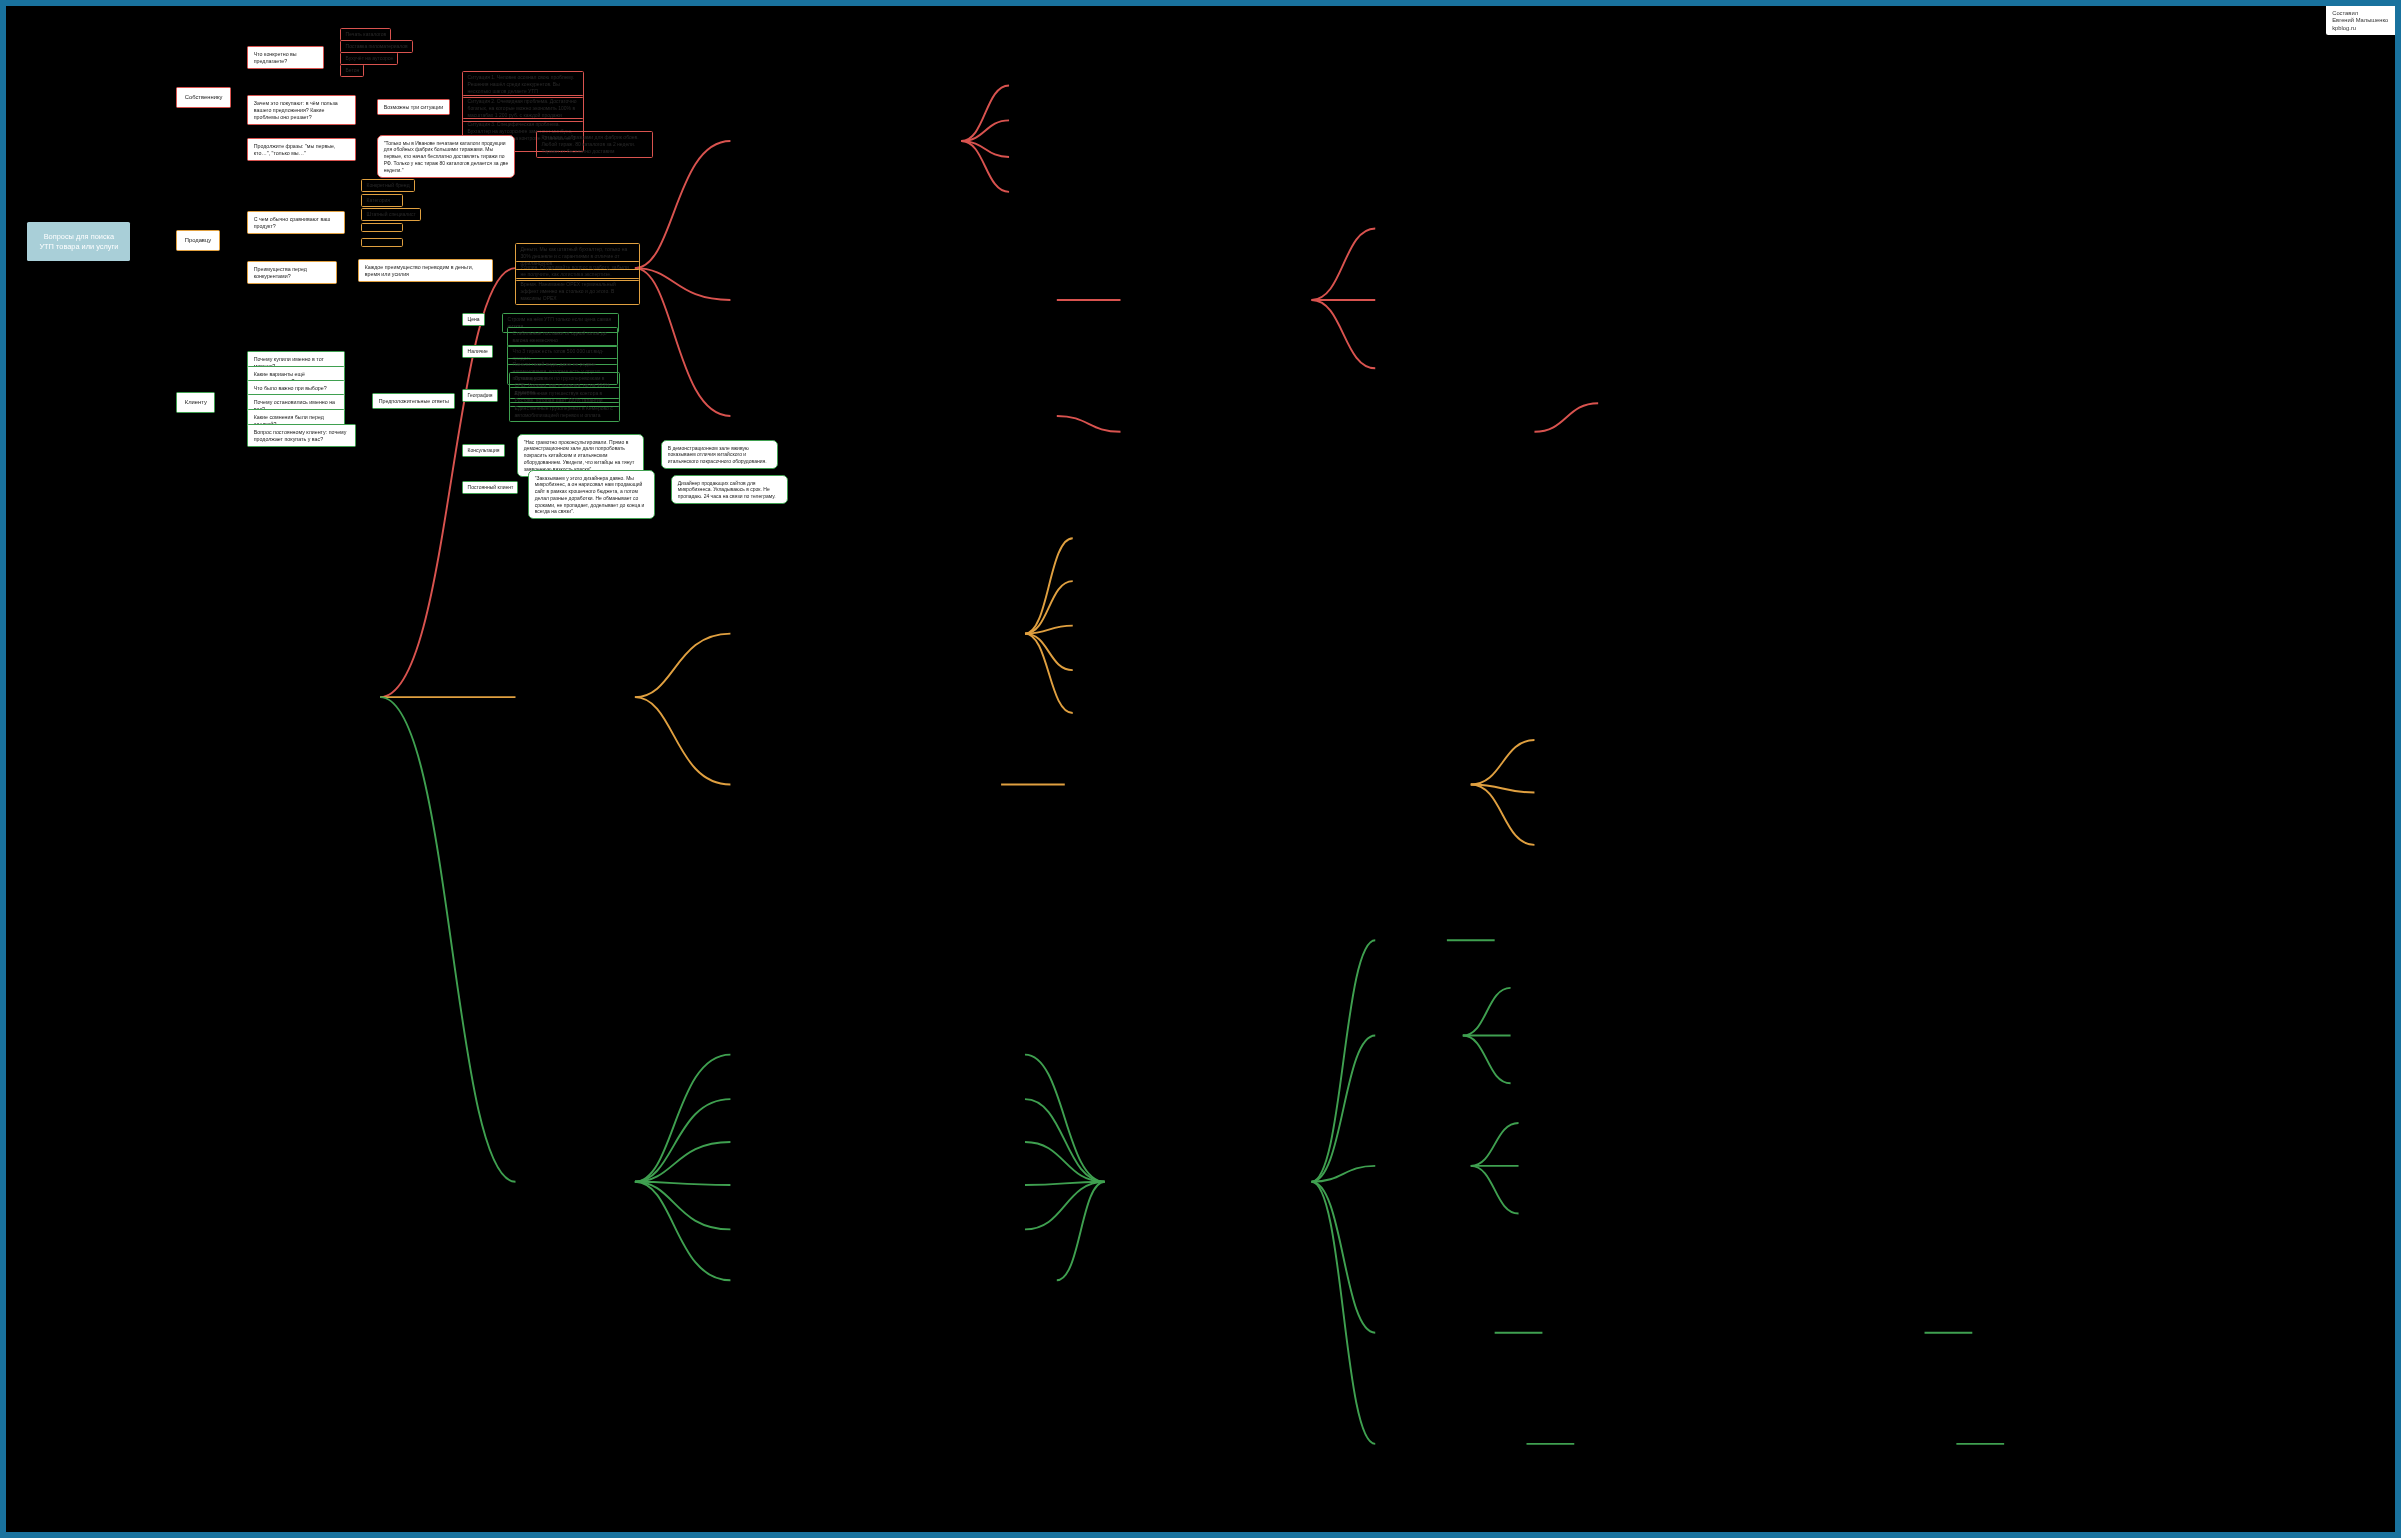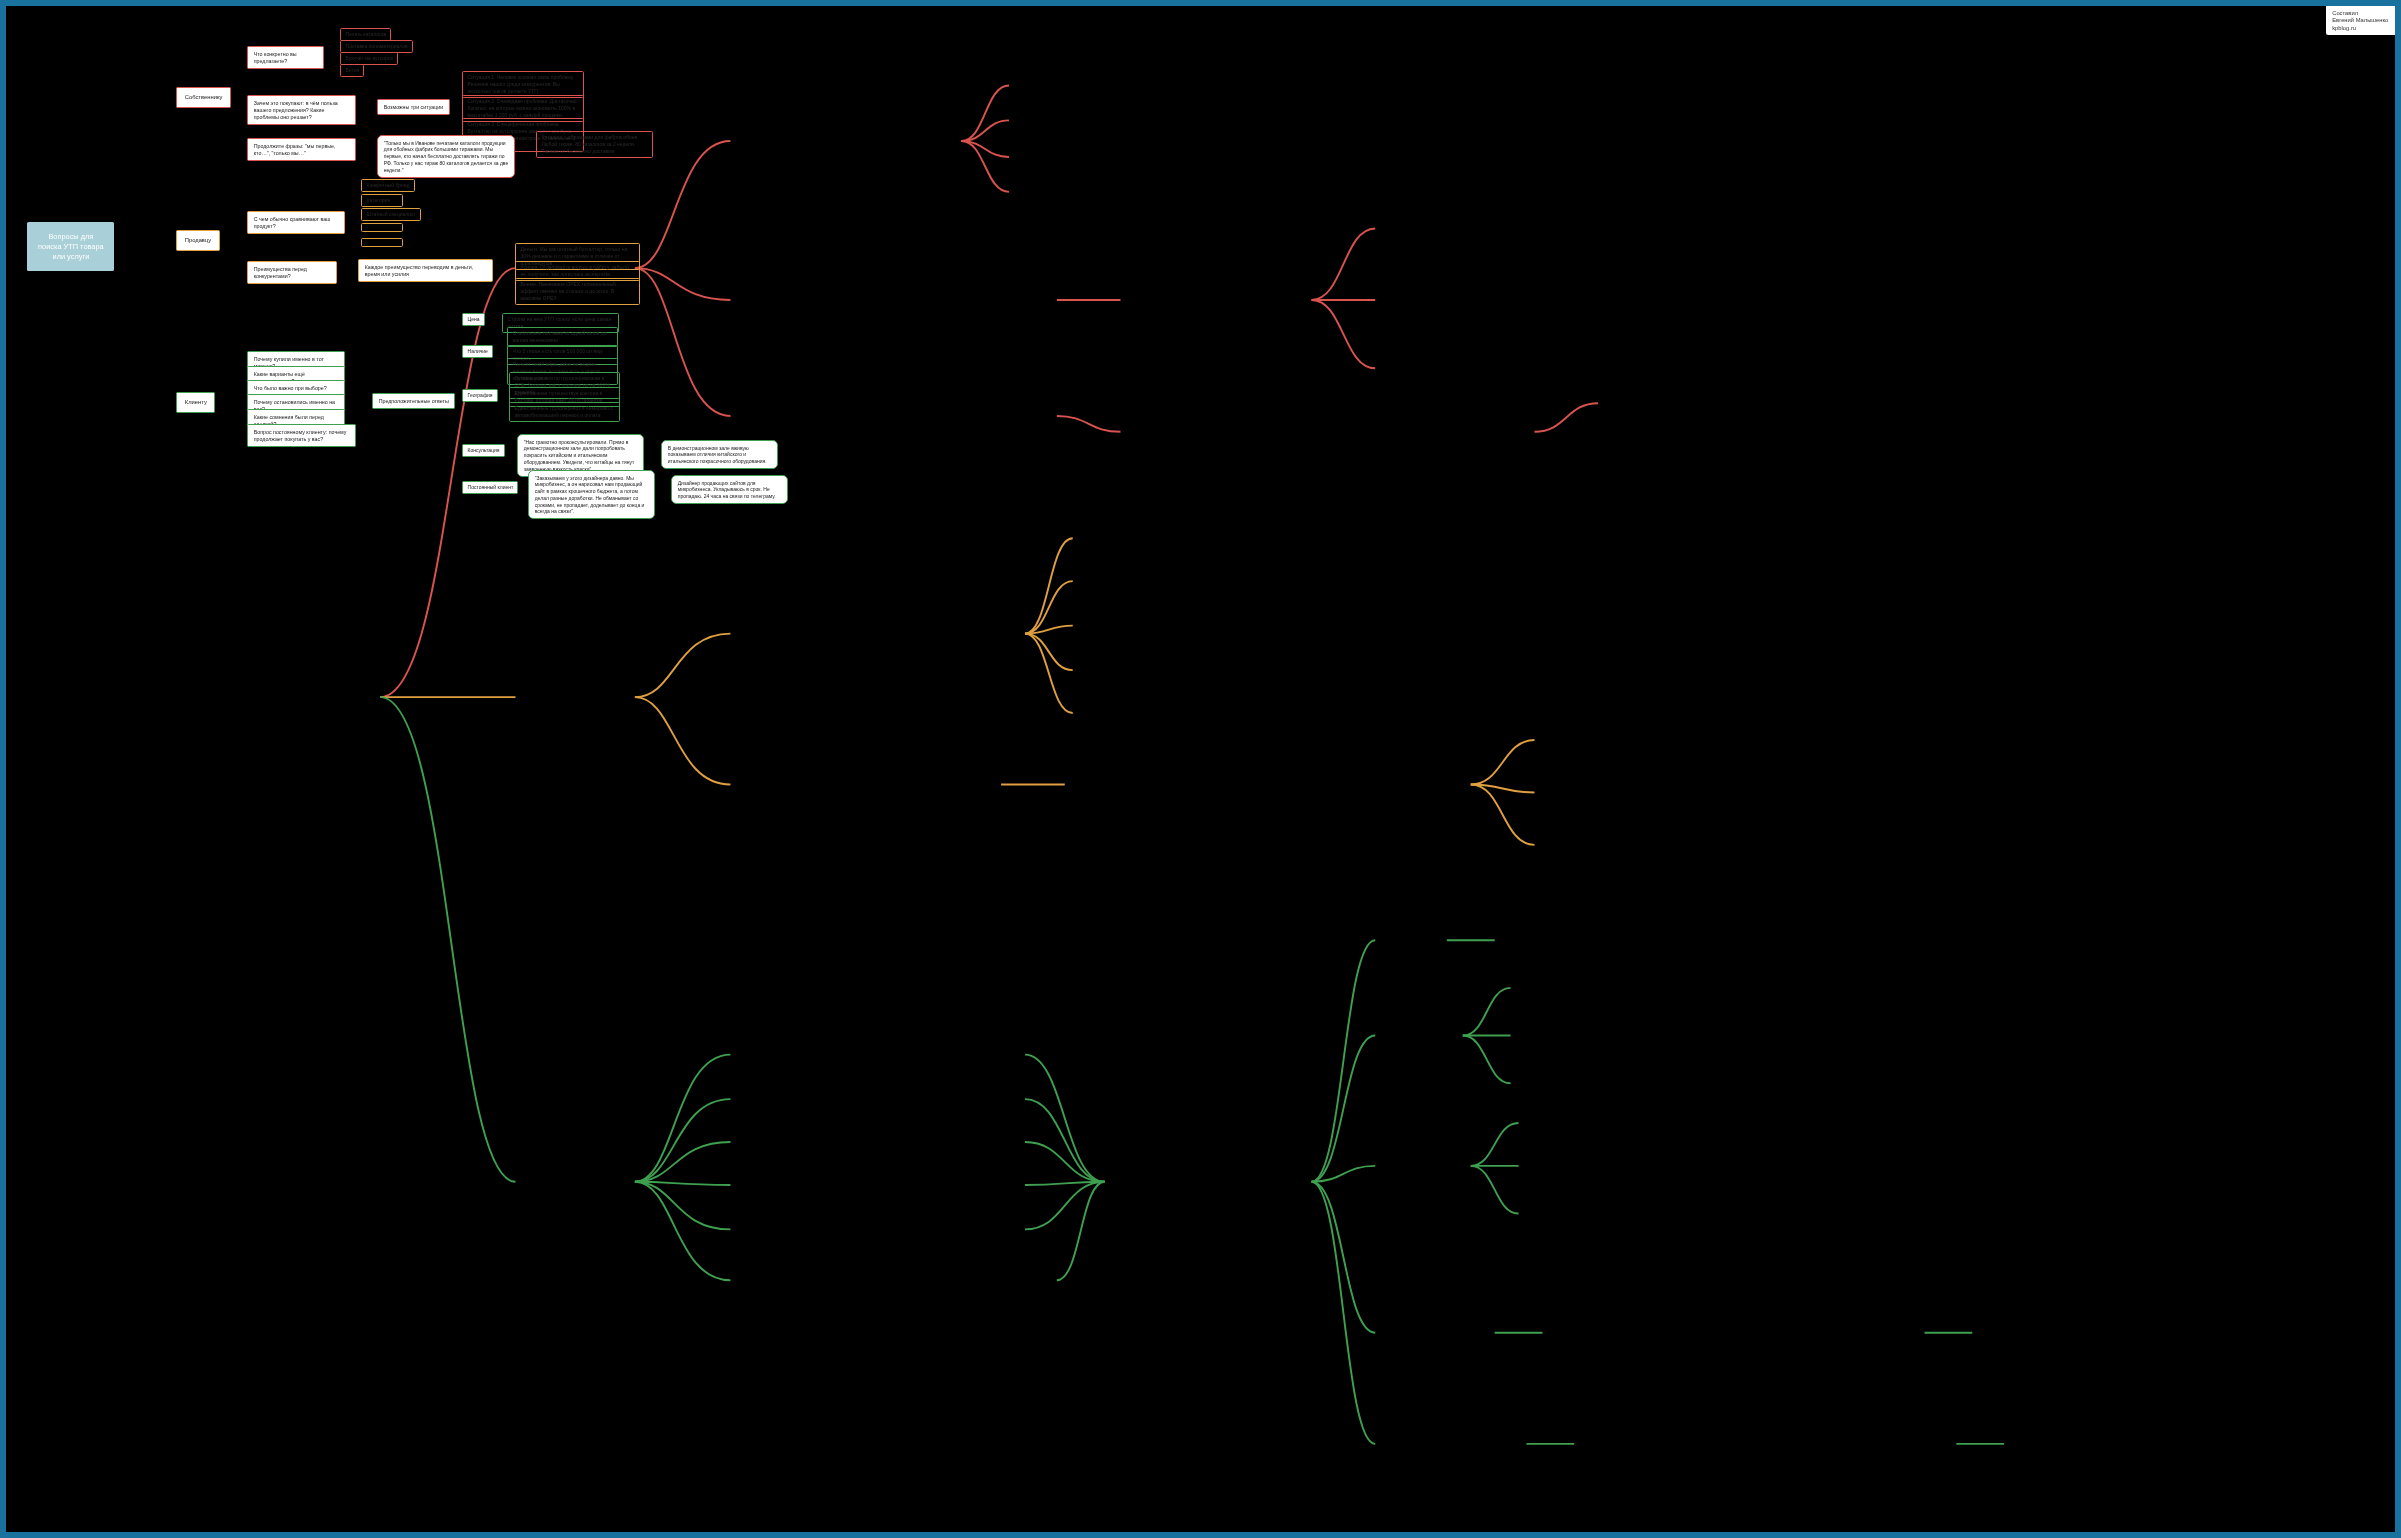--- a/index.html
+++ b/index.html
@@ -159,21 +159,21 @@
     <path class="c-green" d="M920 730 C935 730 935 730 950 730"></path>
     <path class="c-green" d="M920 730 C935 730 935 760 950 760"></path>
 
     <path class="c-green" d="M935 835 C950 835 950 835 965 835"></path>
     <path class="c-green" d="M1205 835 C1220 835 1220 835 1235 835"></path>
 
     <path class="c-green" d="M955 905 C970 905 970 905 985 905"></path>
     <path class="c-green" d="M1225 905 C1240 905 1240 905 1255 905"></path>
   </svg>
 
-  <div class="node root" style="left:21px; top:216px; width:87px;">Вопросы для поиска УТП товара или услуги</div>
+  <div class="node root" style="left:21px; top:216px; width:103px;">Вопросы для поиска УТП товара или услуги</div>
 
   <div class="node branch b-red" style="left:170px; top:81px;">Собственнику</div>
 
   <div class="node b-red" style="left:241px; top:40px; width:77px;">Что конкретно вы предлагаете?</div>
   <div class="node small dim2 b-red" style="left:334px; top:22px;">Печать каталогов</div>
   <div class="node small dim2 b-red" style="left:334px; top:34px;">Поставка пиломатериалов</div>
   <div class="node small dim2 b-red" style="left:334px; top:46px;">Бухучёт на аутсорсе</div>
   <div class="node small dim2 b-red" style="left:334px; top:58px;">Бетон</div>
 
   <div class="node b-red" style="left:241px; top:89px; width:109px;">Зачем это покупают: в чём польза вашего предложения? Какие проблемы оно решает?</div>

